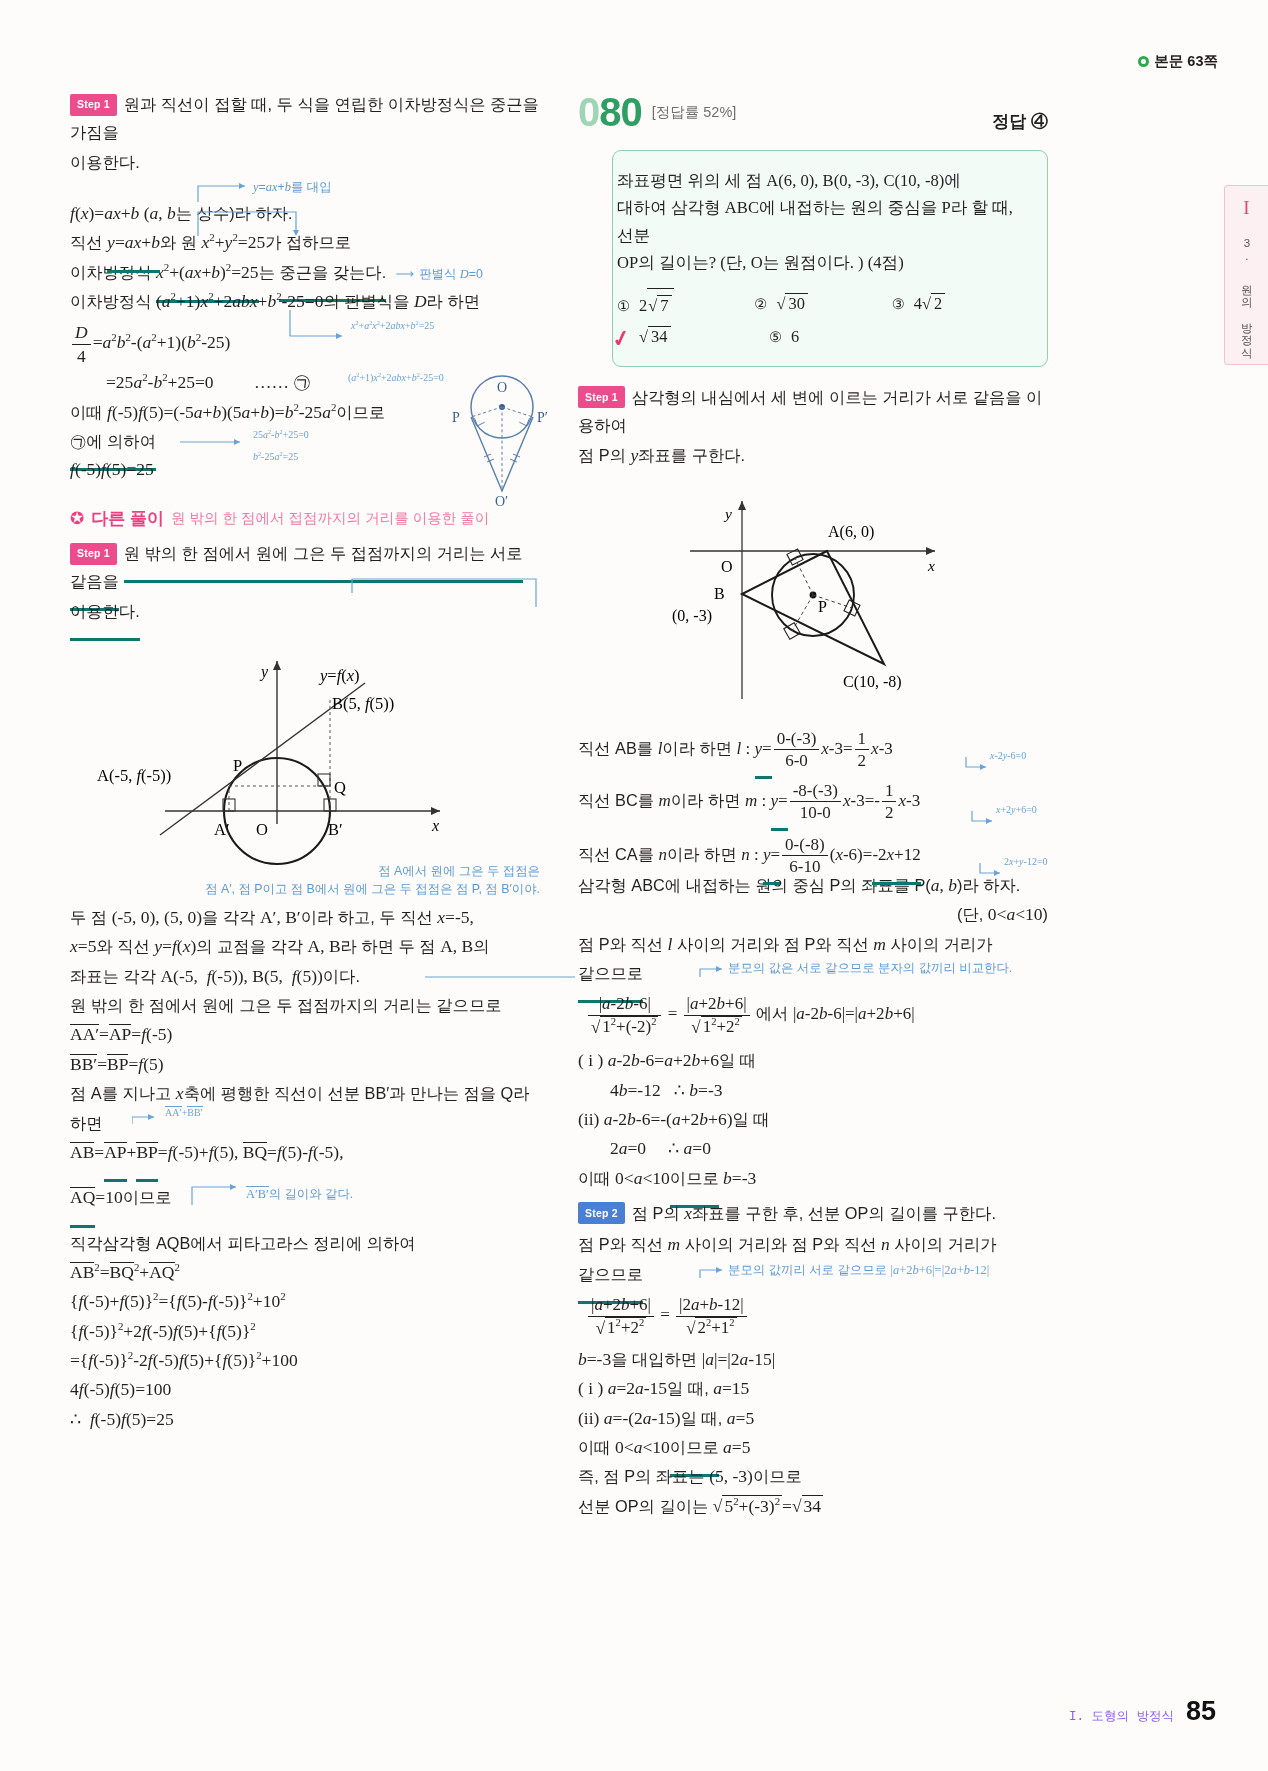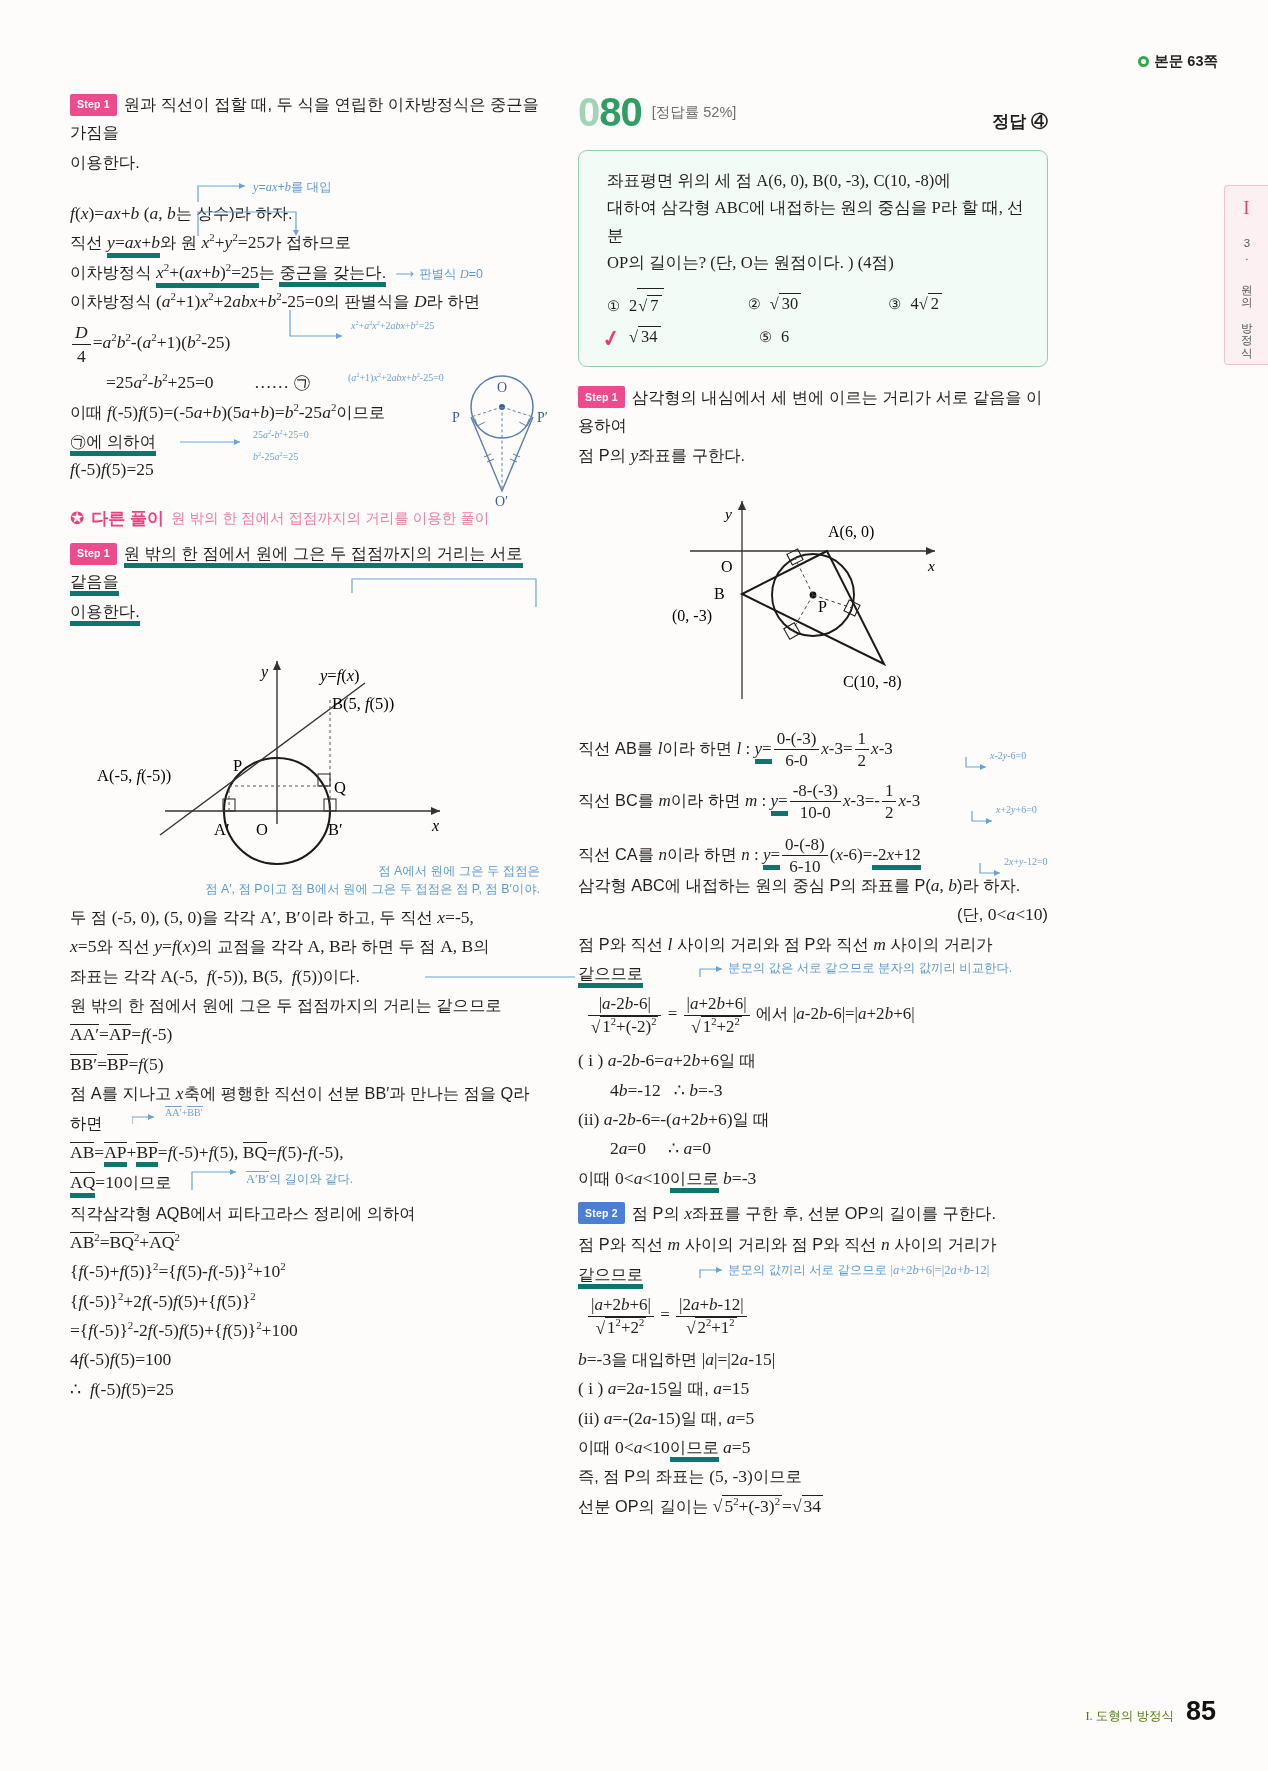--- a/index.html
+++ b/index.html
@@ -68,21 +68,21 @@
     padding:2.5px 7px 2.5px 7px; border-radius:2px;
     vertical-align:2px; margin-right:7px; letter-spacing:.2px;
   }
   .step.pink { background:#ec4c8c; }
   .step.blue { background:#4a7fd4; }
 
   .line{ font-size:17.5px; line-height:1.62; margin:0 0 1px 0; white-space:nowrap; }
   .line.wrap{ white-space:normal; }
   .ko{ font-family:"Liberation Sans", sans-serif; font-size:16.3px; }
   .mi{ font-style:italic; font-family:"Liberation Serif", serif; }
-  .ul{ border-bottom:5px solid #0f766e; padding-bottom:1px; }
+  .ul{ border-bottom:3px solid #0f766e; padding-bottom:18px; }
   sup{ font-size:.62em; }
 
   
   .ovl{ border-top:1.1px solid #231f20; padding-top:0px; display:inline-block; line-height:1.05;}
 
   
   .note{
     font-family:"Liberation Sans", sans-serif;
     color:#5b9bd5; font-size:12.4px; line-height:1.45;
   }
@@ -115,39 +115,39 @@
   }
   .answer{
     font-family:"Liberation Sans", sans-serif;
     font-size:17px; font-weight:bold; color:#231f20;
     position:absolute; right:0; top:20px;
   }
 
   .qbox{
     border:1.3px solid #8fd0ae; border-radius:9px;
     background:#f3fbf6;
-    padding:16px 18px 14px 28px; margin-top:8px;
+    padding:16px 18px 14px 4px; margin-top:8px;margin-left:34px;
   }
   .qbox .qline{ font-size:16.6px; line-height:1.65; }
   .choices{ margin-top:11px; position:relative; }
   .choices .row{ display:flex; font-size:16.4px; line-height:1.9; }
   .choices .c{ width:152px; position:relative; }
   .circ{ font-size:14.5px; margin-right:5px; }
   .checkmark{
     position:absolute; left:-5px; top:-3px;
     color:#ea3b6e; font-size:22px; font-weight:bold;
     transform:rotate(-12deg);
   }
 
   
   .footer{
     position:absolute; right:52px; bottom:44px;
     display:flex; align-items:baseline; gap:12px;
   }
-  .footer .ftxt{ font-family:Liberation Serif, serif; font-size:12.5px; color:#4d7c0f; }
+  .footer .ftxt{ font-family:Liberation Mono, monospace; font-size:12.5px; color:#8b5cf6; }
   .footer .pg{ font-family:"Liberation Sans", sans-serif; font-size:27px; font-weight:bold; color:#111; }
 
   svg{ display:block; }
   .dimtxt{ font-family:"Liberation Serif", serif; }
 </style>
 </head>
 <body>
 
 <div class="page">
 

